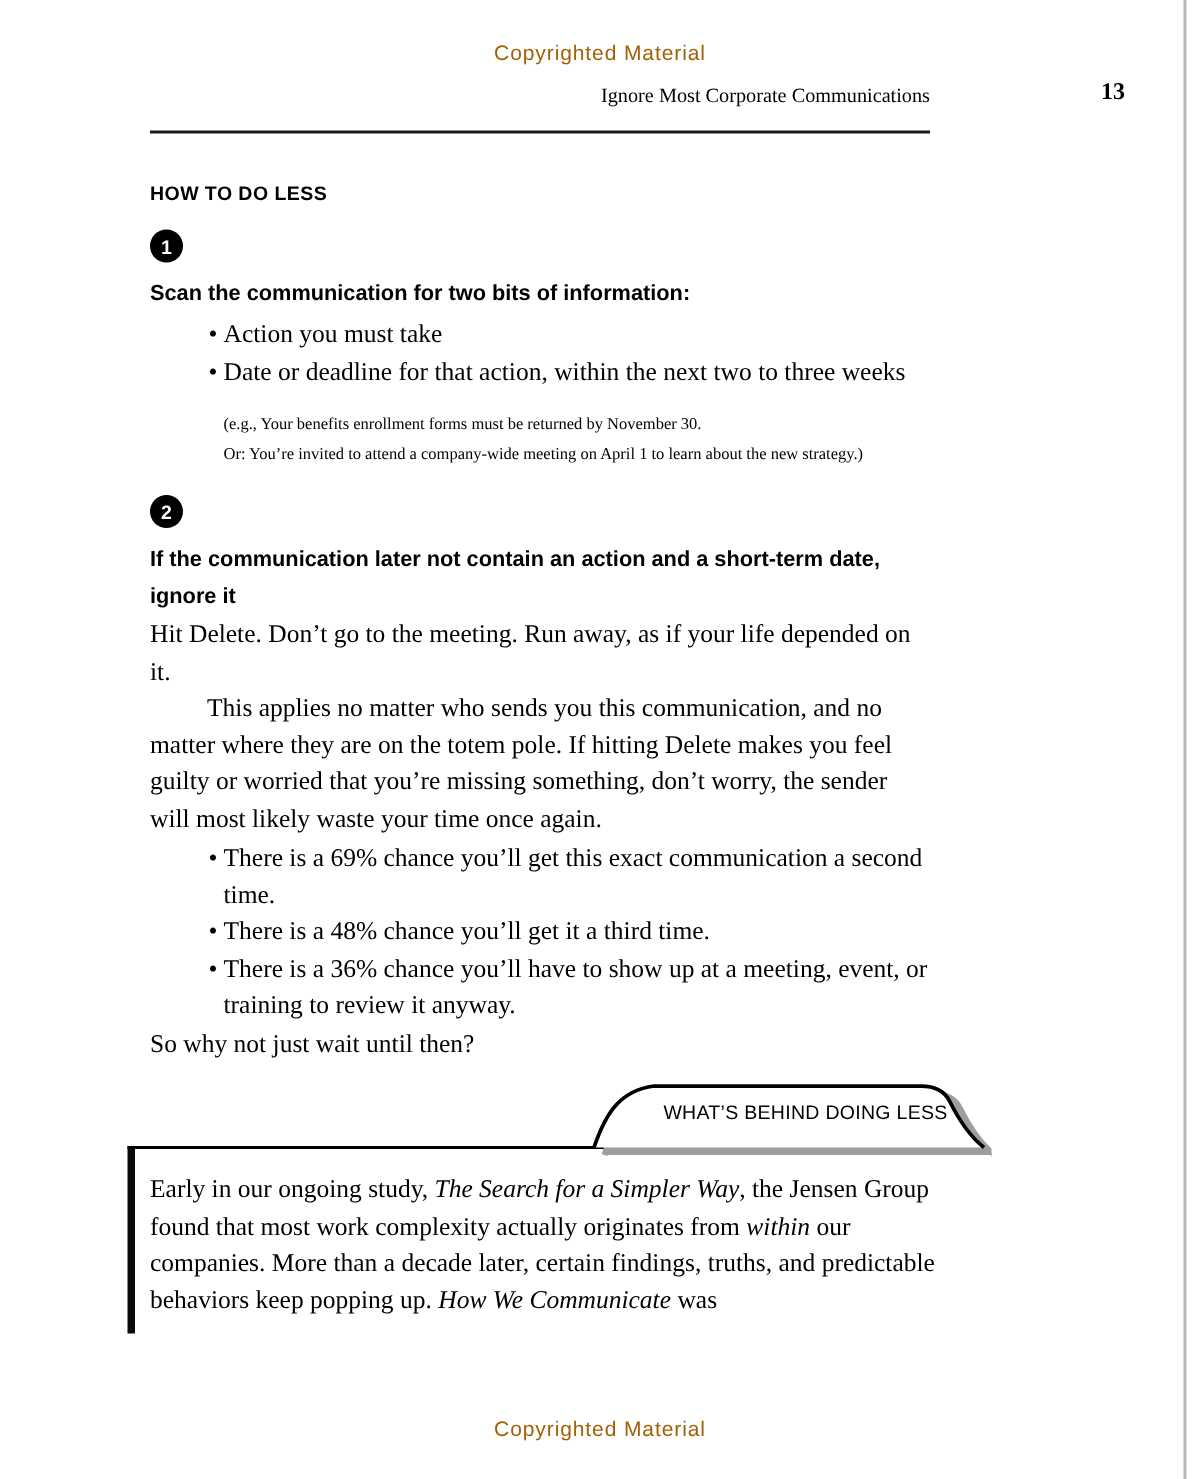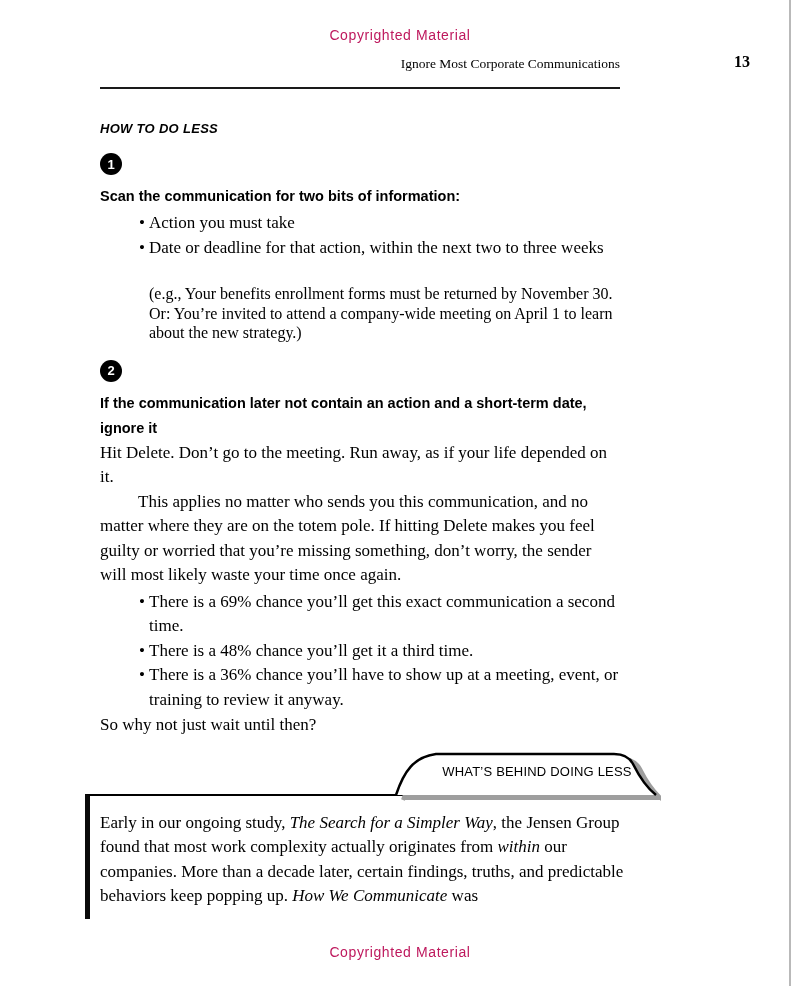--- a/index.html
+++ b/index.html
@@ -2,56 +2,56 @@
 <html><head>
 <meta charset="utf-8">
 <style>
   * { margin:0; padding:0; box-sizing:border-box; }
   html,body { background:#ffffff; }
   body {
     width:800px; height:986px; position:relative; overflow:hidden;
     font-family:"Liberation Serif", serif; color:#000;
   }
   .copyright {
-    text-align:center; color:#be185d;
+    text-align:center; color:#a16207;
     font-family:"Liberation Sans", sans-serif;
     font-size:14px; letter-spacing:0.6px;
   }
   .copyright.top { padding-top:27px; }
   .copyright.bottom { position:absolute; left:0; right:0; bottom:26px; }
 
   .header {
     margin:13px 0 0 100px; width:650px; position:relative;
     font-family:Liberation Serif, serif;
   }
   .running-head { display:block; width:520px; text-align:right; font-size:13.5px; }
   .page-num { position:absolute; right:0; top:-3px; font-size:16px; font-weight:bold; }
   .head-rule { margin:15px 0 0 100px; width:520px; border-top:2px solid #1a1a1a; height:0; }
 
   .content { margin:0 180px 0 100px; }
   .kicker {
     margin-top:32px; font-family:"Liberation Sans", sans-serif;
-    font-weight:bold; font-size:13px; letter-spacing:0.3px;font-style:italic;
+    font-weight:bold; font-size:13px; letter-spacing:0.3px;
   }
   .step-circle {
     margin-top:17px; width:22px; height:22px; border-radius:50%;
     background:#000; color:#fff; font-family:"Liberation Sans", sans-serif;
     font-weight:bold; font-size:13px;
     display:flex; align-items:center; justify-content:center;
   }
   .step-title {
     margin-top:9px; font-family:"Liberation Sans", sans-serif;
     font-weight:bold; font-size:14.5px; line-height:25px;
   }
   .body-text { font-size:17px; line-height:24.5px; }
   .indent { text-indent:38px; }
   ul.bullets { list-style:none; margin-top:2px; }
   ul.bullets li { position:relative; padding-left:49px; font-size:17px; line-height:24.5px; }
   ul.bullets li .bullet { position:absolute; left:39px; }
-  .example { margin:24px 0 0 49px; width:471px; font-size:16px; line-height:19.5px; }
+  .example { margin:14px 0 0 49px; width:471px; font-size:11px; line-height:19.5px; }
   .example .ex-line { display:block; }
   .closing { font-size:17px; line-height:24.5px; margin-top:1px; }
 
   .behind-box {
     position:relative; margin:56px 145px 0 85px;
     border-top:2.5px solid #000; border-left:5px solid #0a0a0a;
     padding:15px 18px 10px 10px; min-height:120px;
   }
   .behind-tab { position:absolute; top:-48px; right:-6px; width:270px; height:54px; }
   .behind-tab svg { display:block; width:270px; height:54px; }

